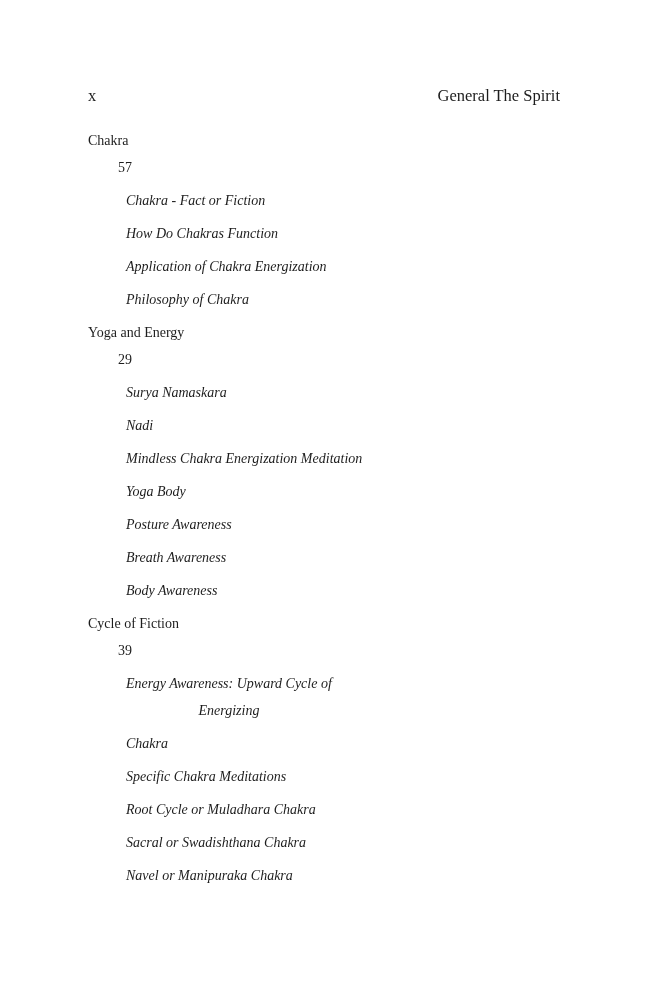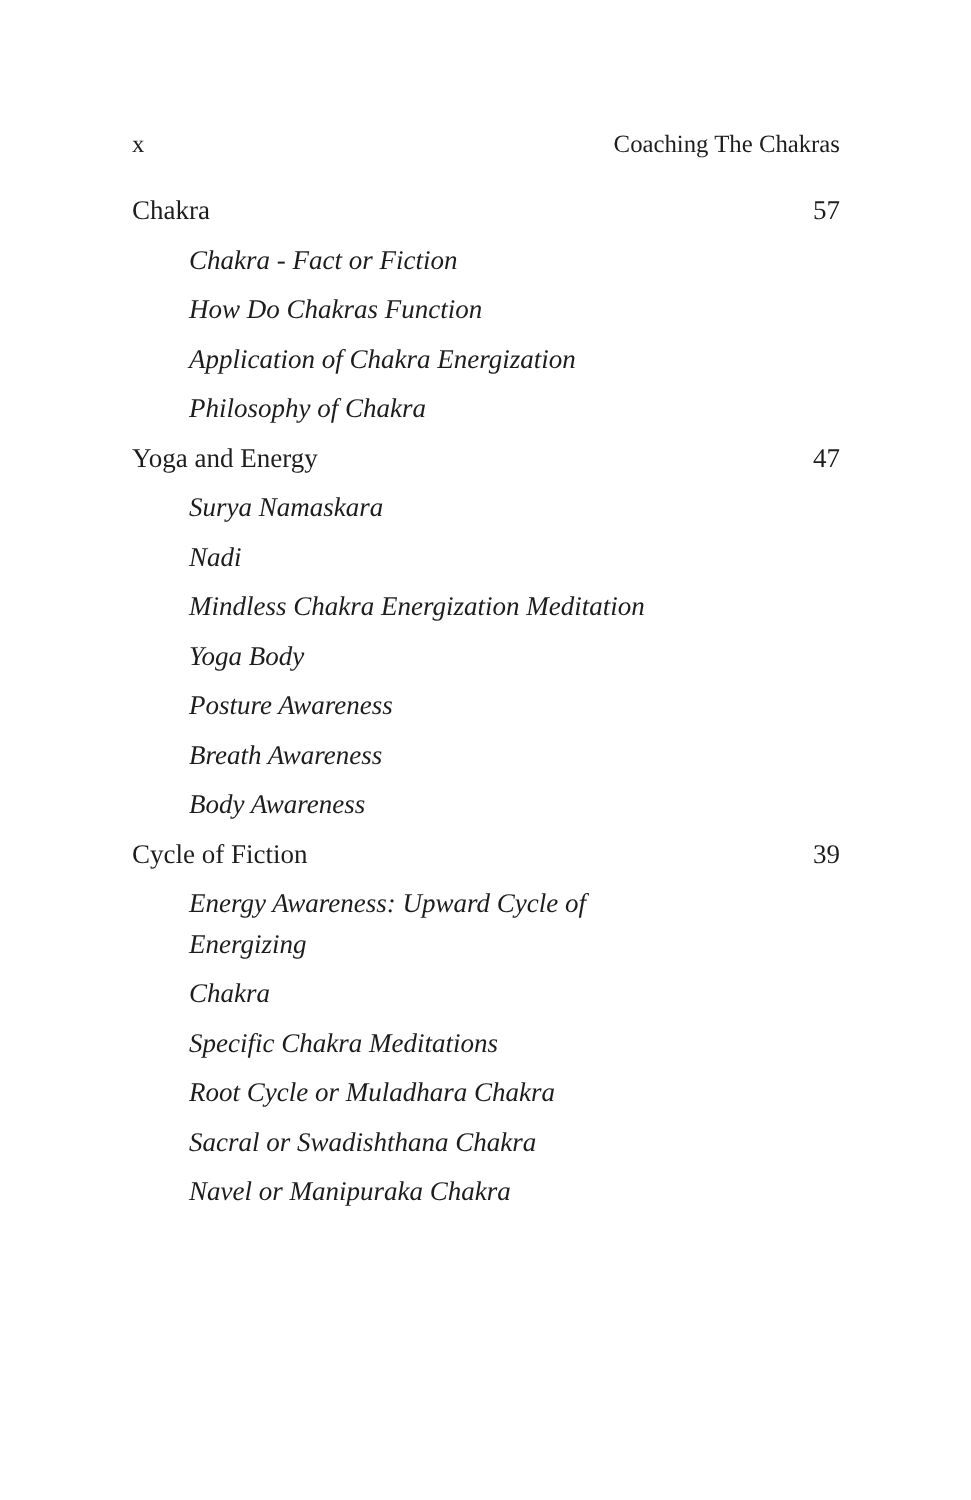--- a/index.html
+++ b/index.html
@@ -29,48 +29,50 @@
     line-height: 20px;
     margin-bottom: 21px;
   }
   .toc {
     display: block;
   }
   .toc-entry {
     display: flex;
     justify-content: space-between;
     align-items: flex-start;
-    font-size: 18px;
+    font-size: 14px;
     line-height: 27px;
     margin-bottom: 6px;
+    flex-direction: column;
   }
   .entry-lines {
     flex: 1 1 auto;
     min-width: 0;
   }
   .entry-line {
     white-space: nowrap;
   }
   .toc-entry.section .entry-lines {
     padding-left: 38px;
     font-style: italic;
+    text-align: center;
   }
   .entry-page {
     flex: 0 0 auto;
     width: 44px;
     text-align: right;
   }
 </style>
 </head>
 <body>
 
 <div class="book-page">
   <header class="running-head">
     <span class="folio">x</span>
-    <span class="running-title">Coaching The Chakras</span>
+    <span class="running-title">General The Spirit</span>
   </header>
 
   <main class="toc" id="toc">
   <div class="toc-entry chapter">
     <div class="entry-lines">
           <div class="entry-line">Chakra</div>
         </div>
     <div class="entry-page">57</div>
   </div>
 
@@ -99,21 +101,21 @@
     <div class="entry-lines">
           <div class="entry-line">Philosophy of Chakra</div>
         </div>
     <div class="entry-page"></div>
   </div>
 
   <div class="toc-entry chapter">
     <div class="entry-lines">
           <div class="entry-line">Yoga and Energy</div>
         </div>
-    <div class="entry-page">47</div>
+    <div class="entry-page">29</div>
   </div>
 
   <div class="toc-entry section">
     <div class="entry-lines">
           <div class="entry-line">Surya Namaskara</div>
         </div>
     <div class="entry-page"></div>
   </div>
 
   <div class="toc-entry section">

